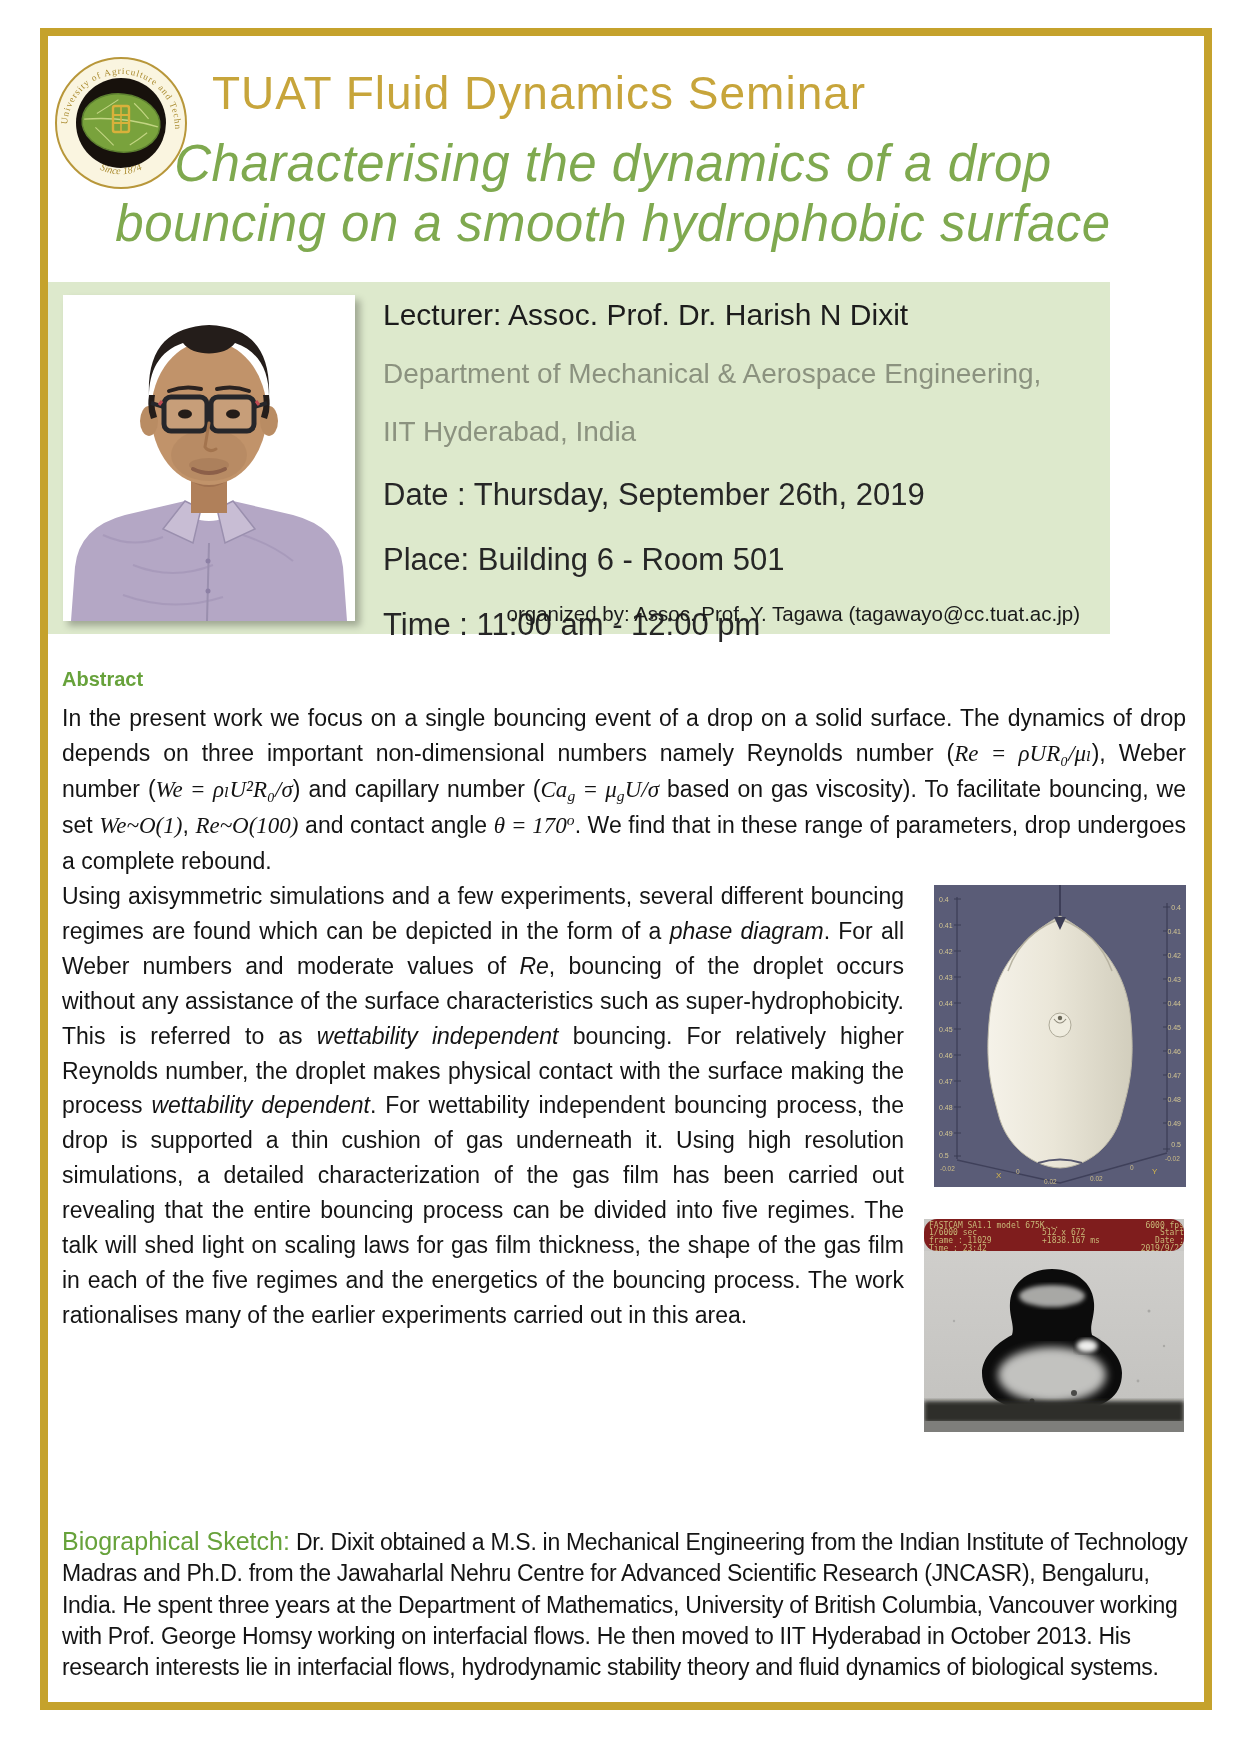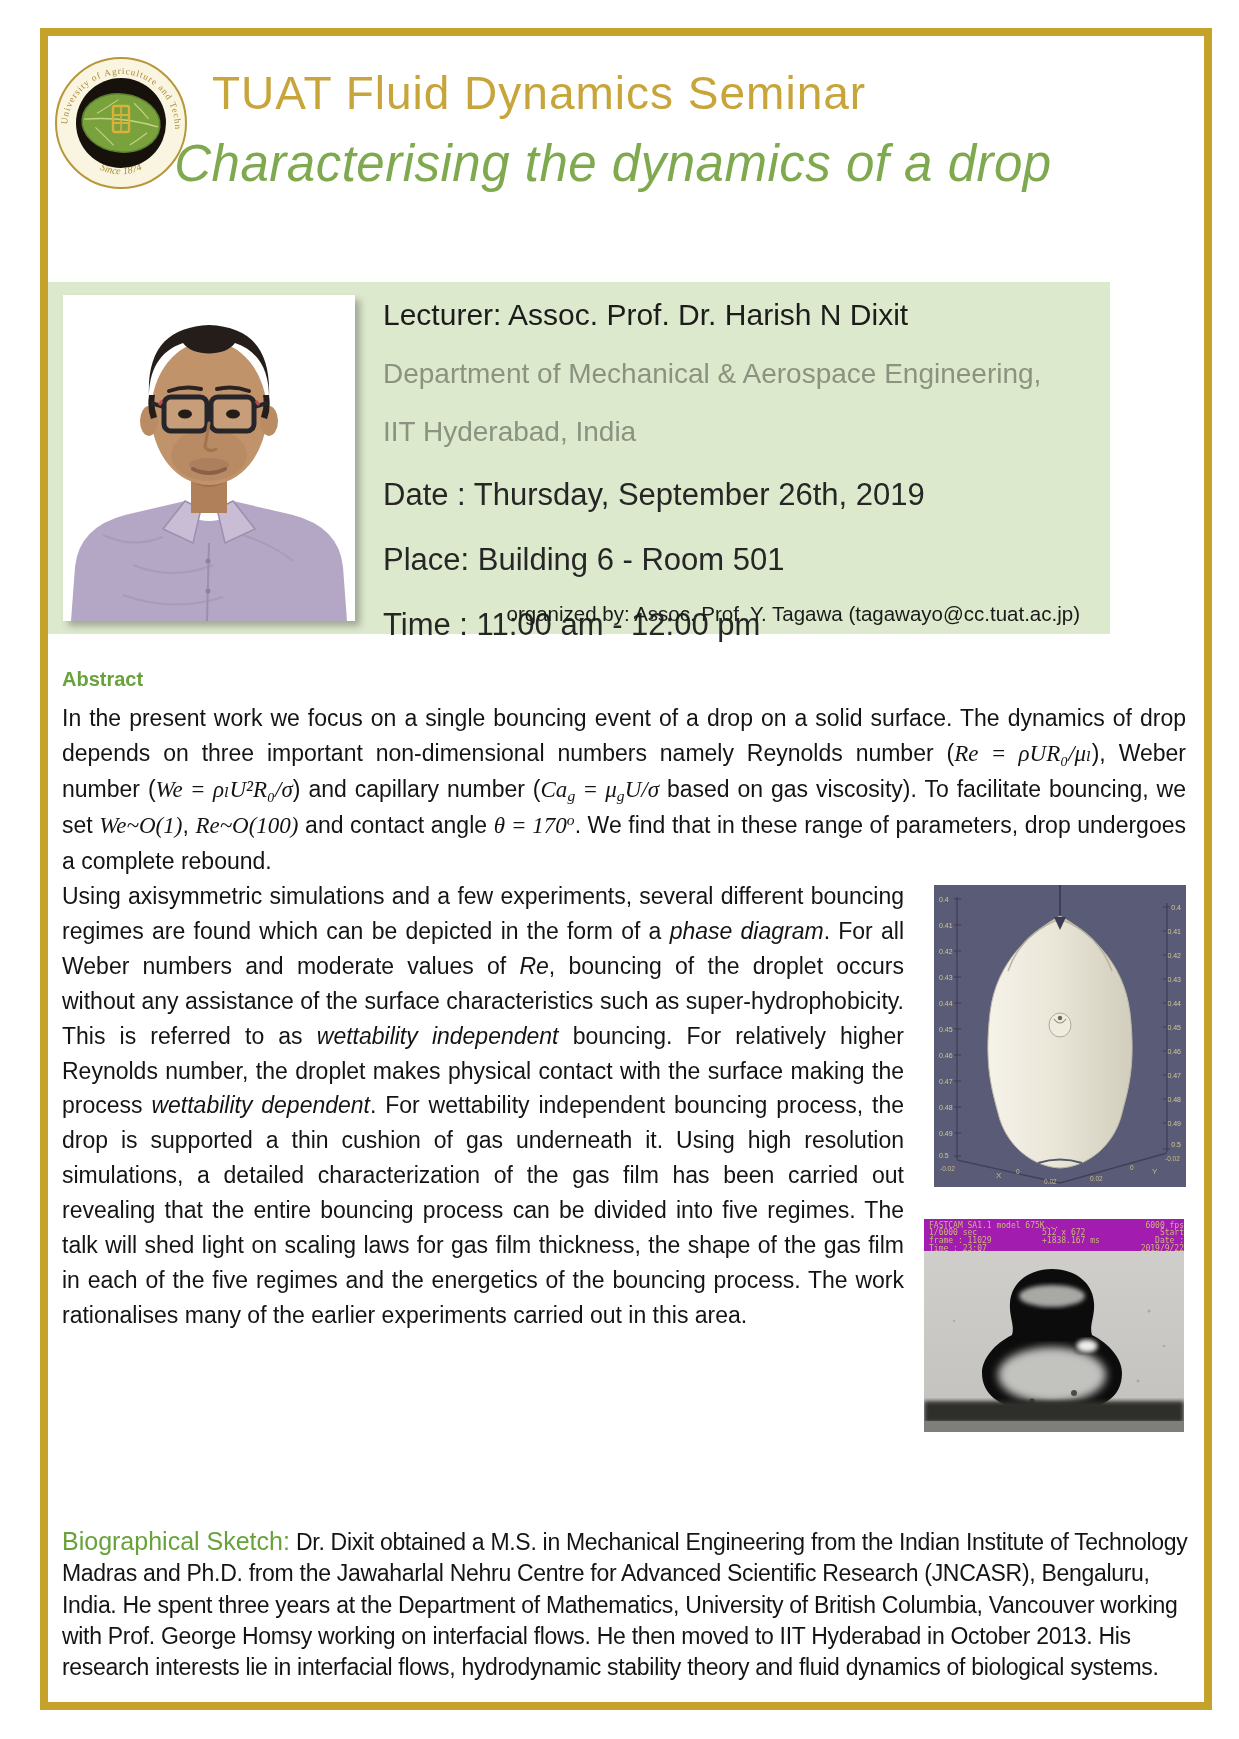--- a/index.html
+++ b/index.html
@@ -31,22 +31,22 @@
   .abstract p{margin:0;font-size:23px;line-height:1.52;text-align:justify;color:#141414;}
   .m{font-family:"Liberation Serif","DejaVu Serif",serif;font-style:italic;}
   .ms{font-family:"Liberation Serif","DejaVu Serif",serif;font-style:italic;font-size:68%;vertical-align:-4px;}
   .msup{font-family:"Liberation Serif","DejaVu Serif",serif;font-style:italic;font-size:68%;vertical-align:8px;}
   .it{font-style:italic;}
 
   
   .figs{float:right;width:262px;margin:6px 0 8px 20px;}
   .fig-sim{width:252px;height:302px;margin-left:10px;background:#5a5c77;}
   .fig-cam{width:260px;height:213px;margin-top:32px;position:relative;background:#c9c8c5;}
-  .cam-head{position:absolute;left:0;top:0;width:260px;height:32px;background:#a21caf;overflow:hidden;
-            font-family:"DejaVu Sans Mono",monospace;font-size:8px;line-height:7.6px;color:#c8b878;}
+  .cam-head{position:absolute;left:0;top:0;width:260px;height:32px;background:#7f1d1d;overflow:hidden;
+            font-family:"DejaVu Sans Mono",monospace;font-size:8px;line-height:7.6px;color:#c8b878;border-radius:13px;}
   .cam-col1{position:absolute;left:5px;top:3px;}
   .cam-col2{position:absolute;left:118px;top:10.6px;}
   .cam-col3{position:absolute;left:196px;top:3px;text-align:right;}
   .cam-body{position:absolute;left:0;top:32px;}
 
   
   .bio{position:absolute;left:62px;top:1524px;width:1128px;font-size:23px;line-height:1.36;
        letter-spacing:-0.3px;color:#141414;}
   .bio .bio-head{color:#67a23b;font-weight:normal;font-size:25px;letter-spacing:0;}
 </style>
@@ -81,20 +81,21 @@
         <line x1="59" y1="67" x2="75" y2="67" stroke="#d9b13b" stroke-width="2"></line>
         <line x1="67" y1="50" x2="67" y2="76" stroke="#d9b13b" stroke-width="1.6"></line>
       </g>
     </svg>
   </div>
 
   <div class="series-title">TUAT Fluid Dynamics Seminar</div>
 
   <div class="main-title">
     <div>Characterising the dynamics of a drop</div>
+    <div>bouncing on a smooth hydrophobic surface</div>
   </div>
 
   <div class="info-box">
     <div class="photo">
       <svg width="292" height="326" viewBox="0 0 292 326">
         <rect width="292" height="326" fill="#ffffff"></rect>
 
         <path d="M8,326 L12,272 Q16,232 62,220 L122,206 L122,212 Q128,226 146,226 Q164,226 170,212 L170,206 L230,220 Q276,232 280,272 L284,326 Z" fill="#b4a7c5"></path>
         <path d="M40,240 q30,14 60,2 M70,270 q40,16 80,0 M60,300 q50,18 100,2 M180,240 q30,10 50,26" stroke="#998cb0" stroke-width="2" fill="none" opacity="0.45"></path>
         <path d="M122,206 L100,234 L130,248 L138,214 Z" fill="#c8bdd4" stroke="#9a8fae" stroke-width="1.5"></path>
@@ -236,21 +237,21 @@
           <path d="M104,278 Q126,271 148,278" stroke="#55566e" stroke-width="2" fill="none"></path>
         </svg>
       </div>
 
       <div class="fig-cam">
         <div class="cam-head">
           <div class="cam-col1">
             <div>FASTCAM SA1.1 model 675K...</div>
             <div>1/6000 sec</div>
             <div>frame : 11029</div>
-            <div>Time : 23:07</div>
+            <div>Time : 23:42</div>
           </div>
           <div class="cam-col2">
             <div>512 x 672</div>
             <div>+1838.167 ms</div>
           </div>
           <div class="cam-col3">
             <div>6000 fps</div>
             <div>Start</div>
             <div>Date : 2019/9/22</div>
           </div>

